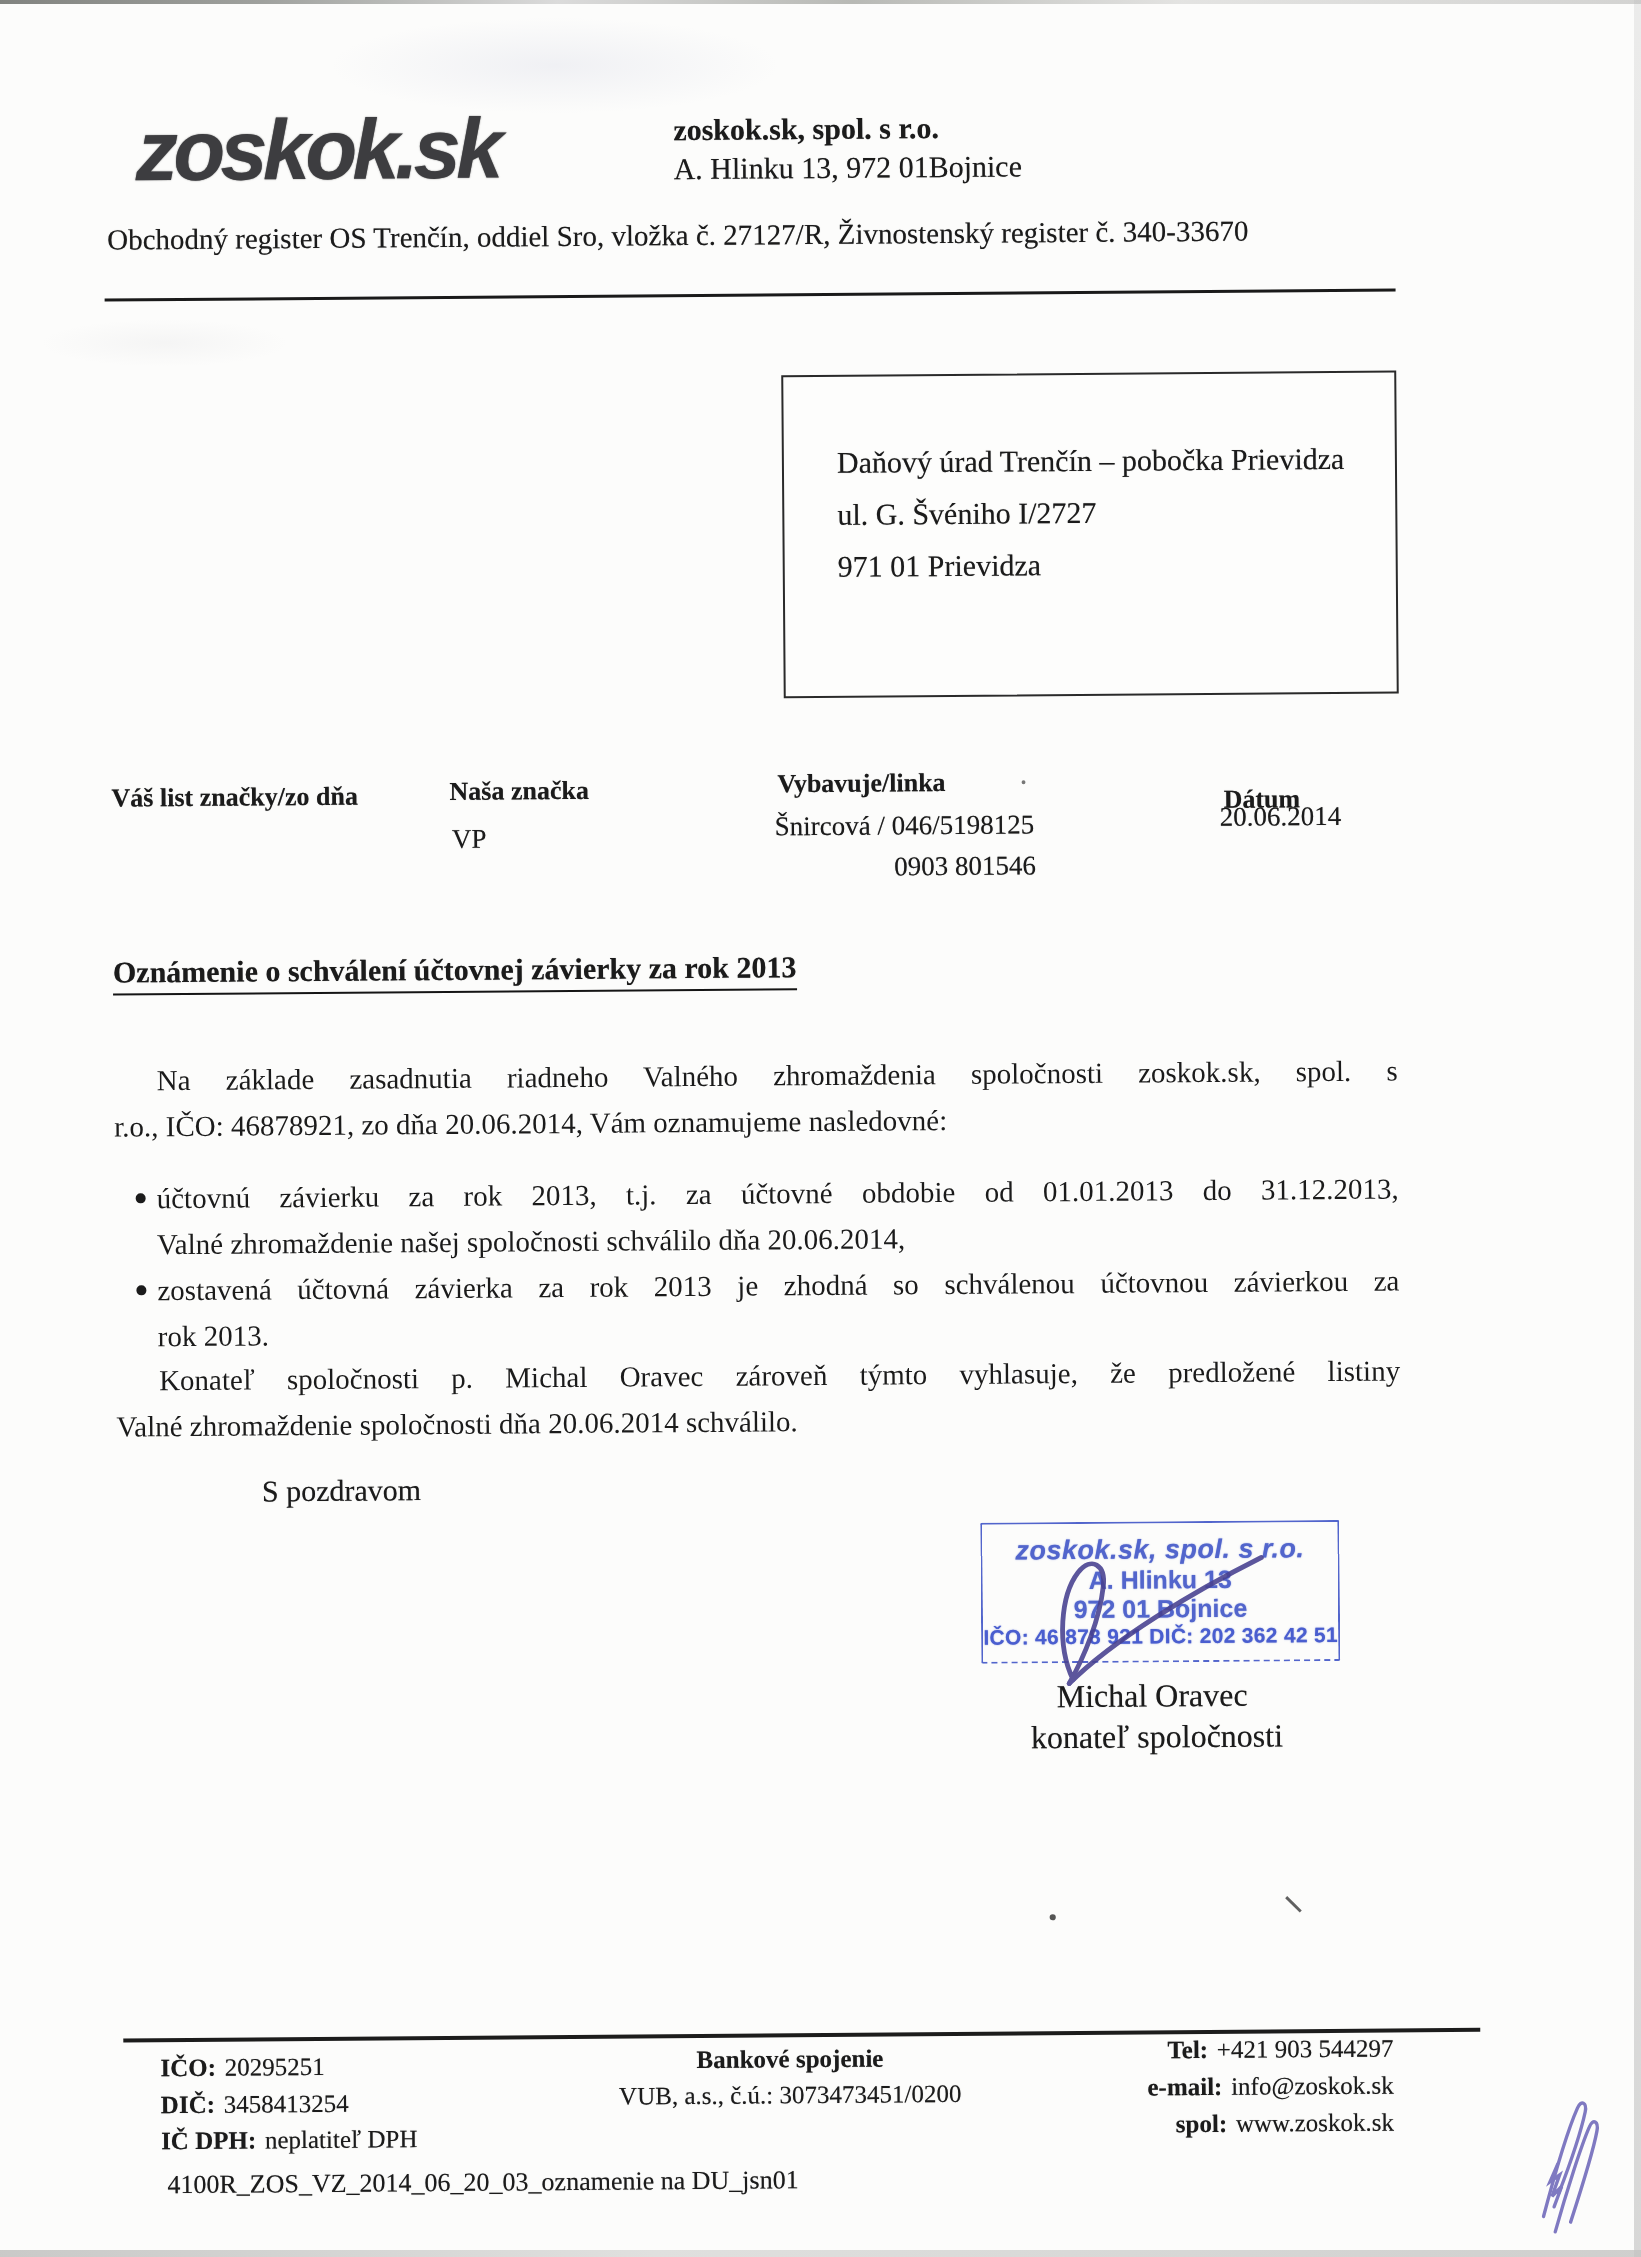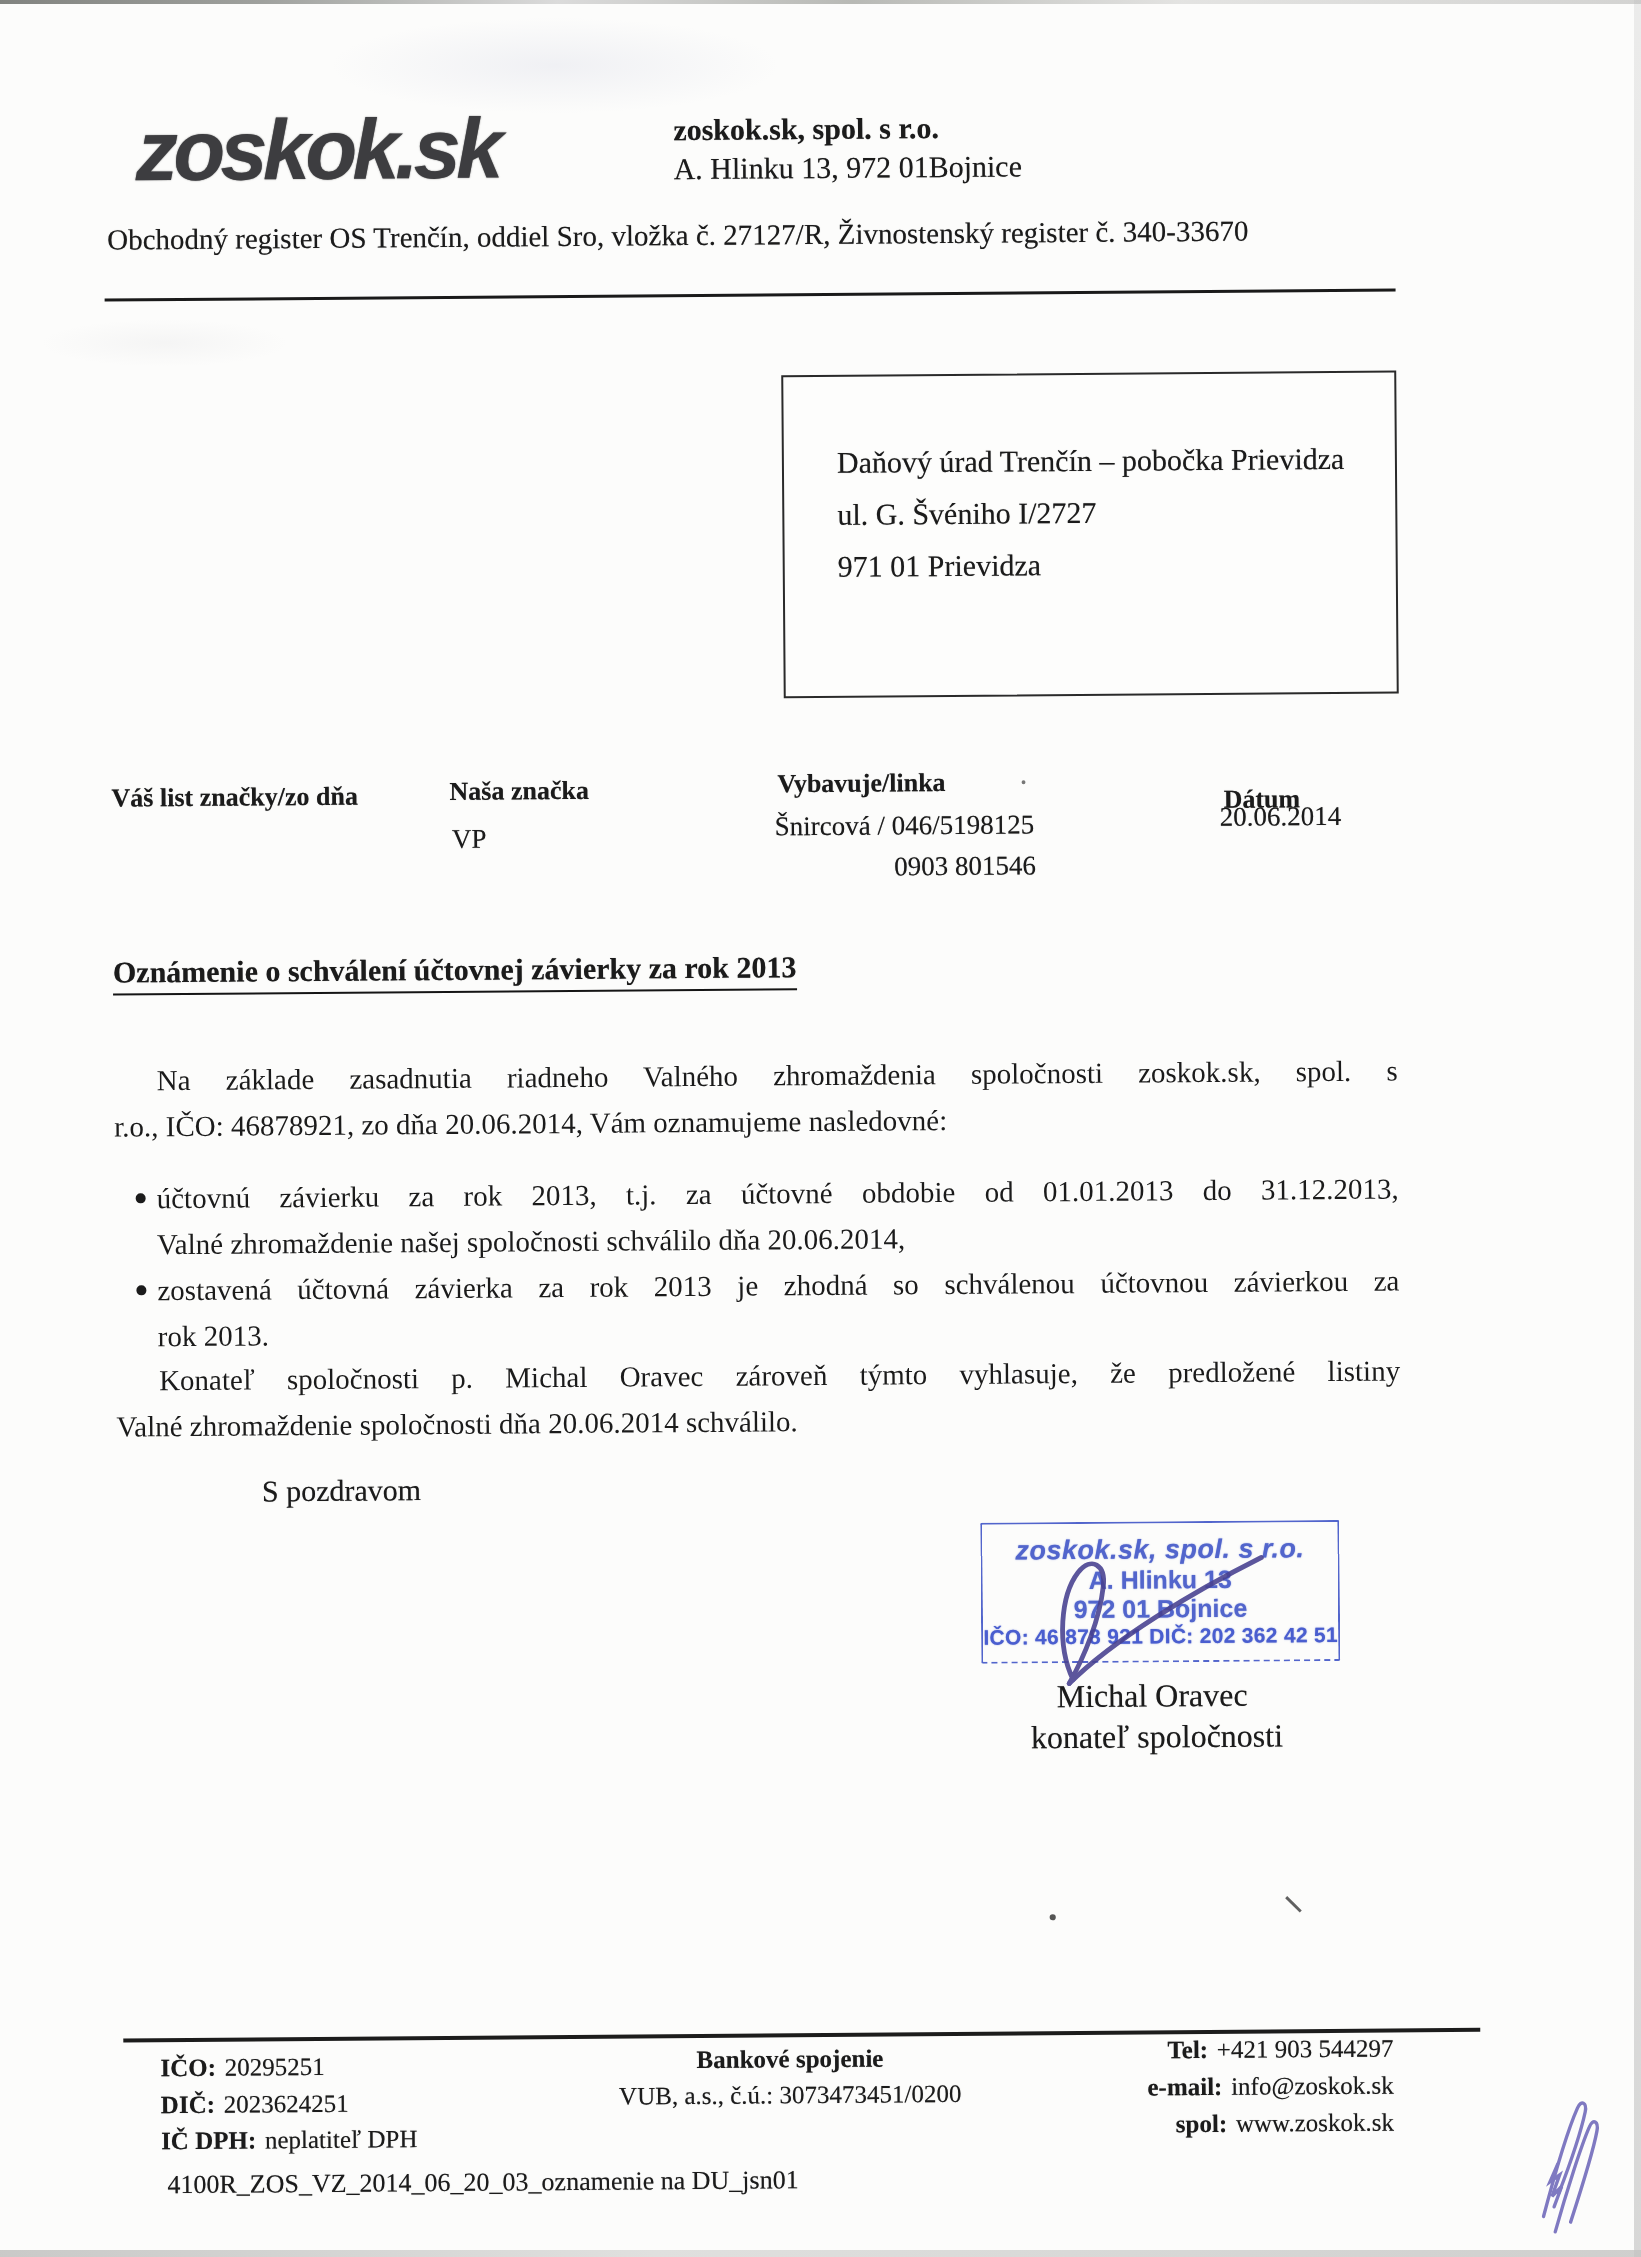--- a/index.html
+++ b/index.html
@@ -175,21 +175,21 @@
 
     <div class="t sig-name">Michal Oravec</div>
     <div class="t sig-title">konateľ spoločnosti</div>
 
     <div class="f-divider"></div>
 
     <div class="t fl fl1">
       <span class="lbl">IČO:</span><span class="val">20295251</span>
     </div>
     <div class="t fl fl2">
-      <span class="lbl">DIČ:</span><span class="val">2023624251</span>
+      <span class="lbl">DIČ:</span><span class="val">3458413254</span>
     </div>
     <div class="t fl fl3">
       <span class="lbl">IČ DPH:</span><span class="val">neplatiteľ DPH</span>
     </div>
 
     <div class="bank">
       <div class="bt">Bankové spojenie</div>
       <div class="bl">VUB, a.s., č.ú.: 3073473451/0200</div>
     </div>
 

